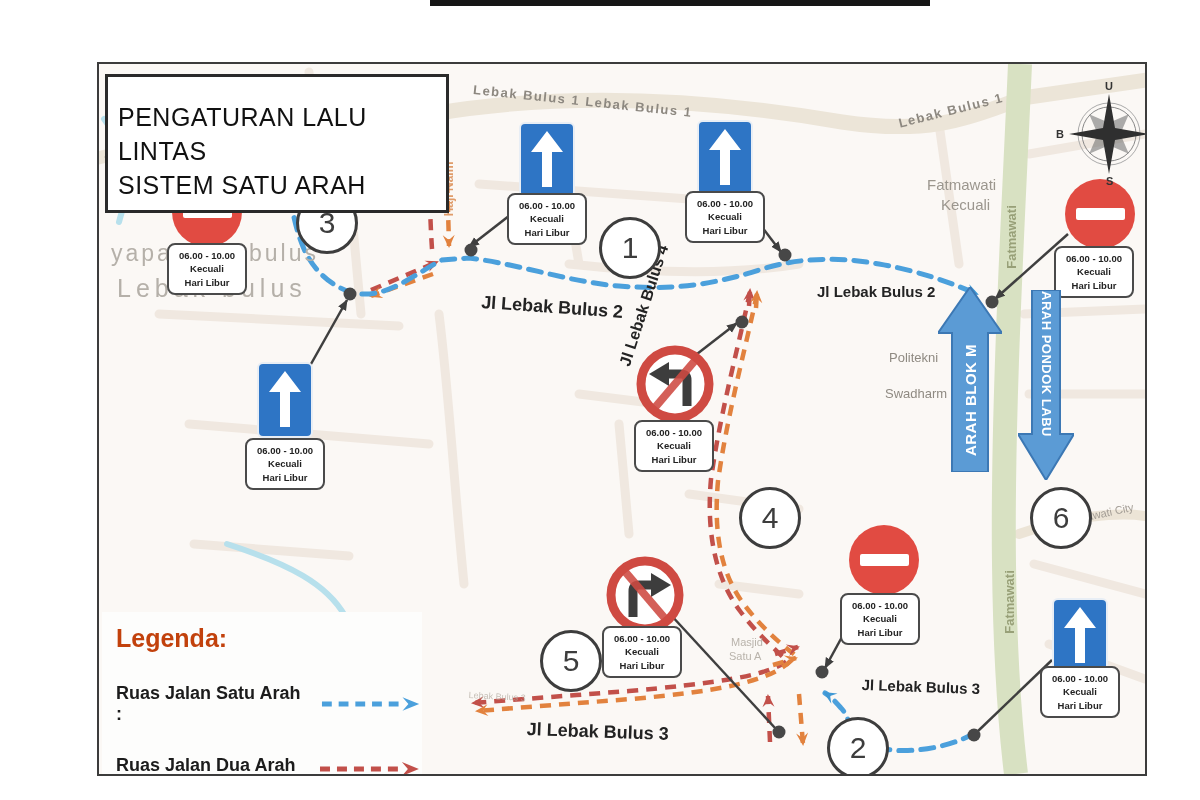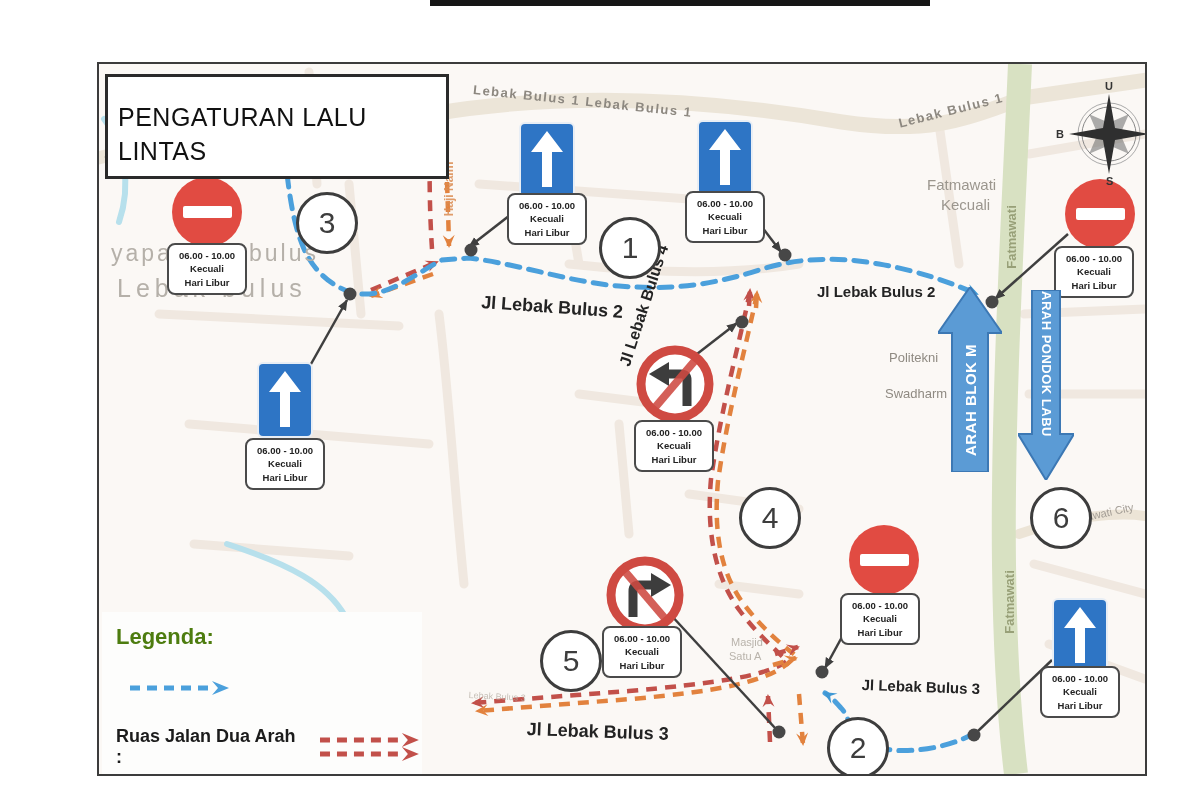--- a/index.html
+++ b/index.html
@@ -10,21 +10,21 @@
        border:2px solid #3c3c3c;overflow:hidden;}
   .map svg.base{position:absolute;left:0;top:0;}
   
   .maptext{position:absolute;white-space:nowrap;transform-origin:0 0;color:#8d8880;}
   .maptext.ctr{transform-origin:center center;}
   
   .titlebox{position:absolute;left:6px;top:10px;width:318px;background:#fff;border:3px solid #2a2a2a;
             padding:23px 10px 8px 10px;font-size:25px;font-weight:normal;color:#111;line-height:34px;letter-spacing:.5px;}
   
   .legend{position:absolute;left:3px;top:548px;width:320px;height:162px;background:#fdfdfc;padding:12px 0 0 14px;box-sizing:border-box;}
-  .legend .hd{font-size:22px;font-weight:bold;color:#4d7c0f;}
+  .legend .hd{font-size:25px;font-weight:bold;color:#c2410c;}
   .legend .row{display:flex;align-items:center;margin-top:30px;font-size:18px;font-weight:bold;color:#1c1c1c;}
   .legend .row .sw{margin-left:12px;}
   
   .sign-ne{position:absolute;width:70px;height:70px;border-radius:50%;background:#e14b42;}
   .sign-ne .bar{position:absolute;left:15%;top:42%;width:70%;height:17%;background:#fff;border-radius:2px;}
   .sign-ow{position:absolute;width:52px;height:72px;background:#2e75c5;border-radius:4px;box-shadow:0 0 0 2px #e8eef5;}
   .sign-turn{position:absolute;width:80px;height:80px;}
   .slabel{position:absolute;width:80px;background:#fff;border:2.5px solid #4a4a4a;border-radius:8px;
           padding:4px 1px;text-align:center;font-size:9.5px;font-weight:bold;color:#222;line-height:1.4;box-sizing:border-box;}
   
@@ -311,25 +311,27 @@
         <path d="M47,7 L53,41 L87,47 L53,53 L47,87 L41,53 L7,47 L41,41 Z" fill="#2f2f2f"></path>
       </svg>
       <span style="left:43px;top:-7px;">U</span>
       
       <span style="left:44px;top:88px;">S</span>
       <span style="left:-6px;top:41px;">B</span>
     </div>
 
     <div class="titlebox">
       <div>PENGATURAN LALU LINTAS</div>
+      <div>SISTEM SATU ARAH</div>
     </div>
 
     <div class="legend">
       <div class="hd">Legenda:</div>
       <div class="row">
+        <span>Ruas Jalan Satu Arah :</span>
         <svg class="sw" width="104" height="16" viewBox="0 0 104 16">
           <line x1="2" y1="8" x2="82" y2="8" stroke="#4ba0dc" stroke-width="5" stroke-dasharray="10 7"></line>
           <path d="M84,1 L101,8 L84,15 L90,8 Z" fill="#4ba0dc"></path>
         </svg>
       </div>
       <div class="row">
         <span>Ruas Jalan Dua Arah :</span>
         <svg class="sw" width="104" height="30" viewBox="0 0 104 30">
           <line x1="2" y1="8" x2="82" y2="8" stroke="#c2504a" stroke-width="5" stroke-dasharray="10 7"></line>
           <path d="M84,1 L101,8 L84,15 L90,8 Z" fill="#c2504a"></path>

